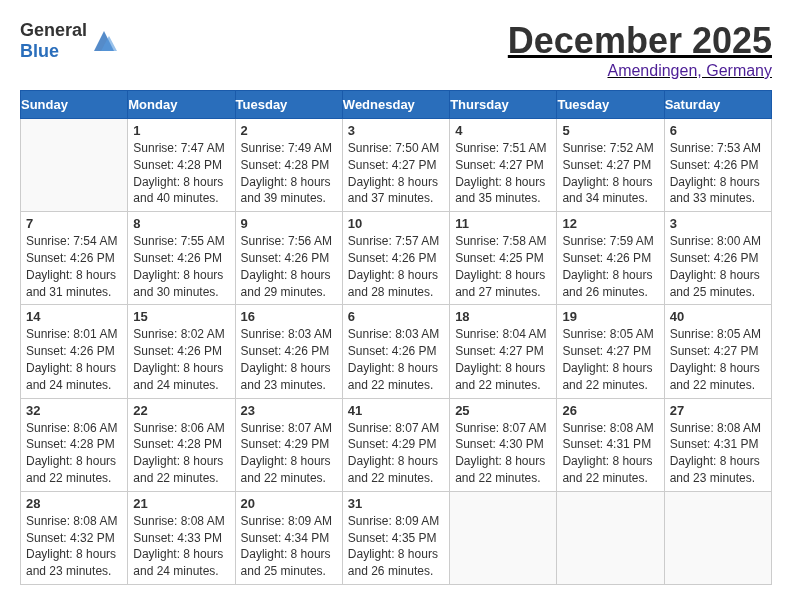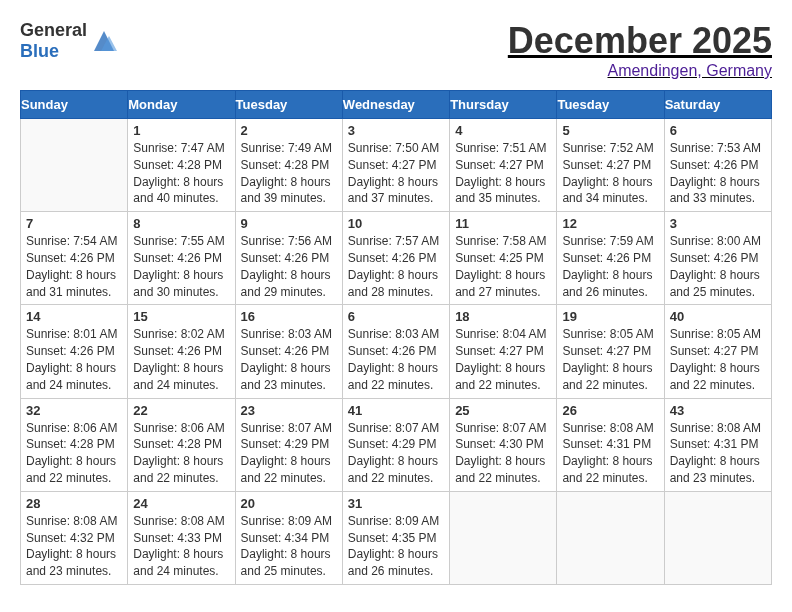--- a/index.html
+++ b/index.html
@@ -227,31 +227,31 @@
         </td>
         <td>
           <span class="day-number">25</span>
           <div class="day-info">Sunrise: 8:07 AM<br>Sunset: 4:30 PM<br>Daylight: 8 hours<br>and 22 minutes.</div>
         </td>
         <td>
           <span class="day-number">26</span>
           <div class="day-info">Sunrise: 8:08 AM<br>Sunset: 4:31 PM<br>Daylight: 8 hours<br>and 22 minutes.</div>
         </td>
         <td>
-          <span class="day-number">43</span>
+          <span class="day-number">27</span>
           <div class="day-info">Sunrise: 8:08 AM<br>Sunset: 4:31 PM<br>Daylight: 8 hours<br>and 23 minutes.</div>
         </td>
       </tr>
       <tr class="week-row">
         <td>
           <span class="day-number">28</span>
           <div class="day-info">Sunrise: 8:08 AM<br>Sunset: 4:32 PM<br>Daylight: 8 hours<br>and 23 minutes.</div>
         </td>
         <td>
-          <span class="day-number">24</span>
+          <span class="day-number">21</span>
           <div class="day-info">Sunrise: 8:08 AM<br>Sunset: 4:33 PM<br>Daylight: 8 hours<br>and 24 minutes.</div>
         </td>
         <td>
           <span class="day-number">20</span>
           <div class="day-info">Sunrise: 8:09 AM<br>Sunset: 4:34 PM<br>Daylight: 8 hours<br>and 25 minutes.</div>
         </td>
         <td>
           <span class="day-number">31</span>
           <div class="day-info">Sunrise: 8:09 AM<br>Sunset: 4:35 PM<br>Daylight: 8 hours<br>and 26 minutes.</div>
         </td>

